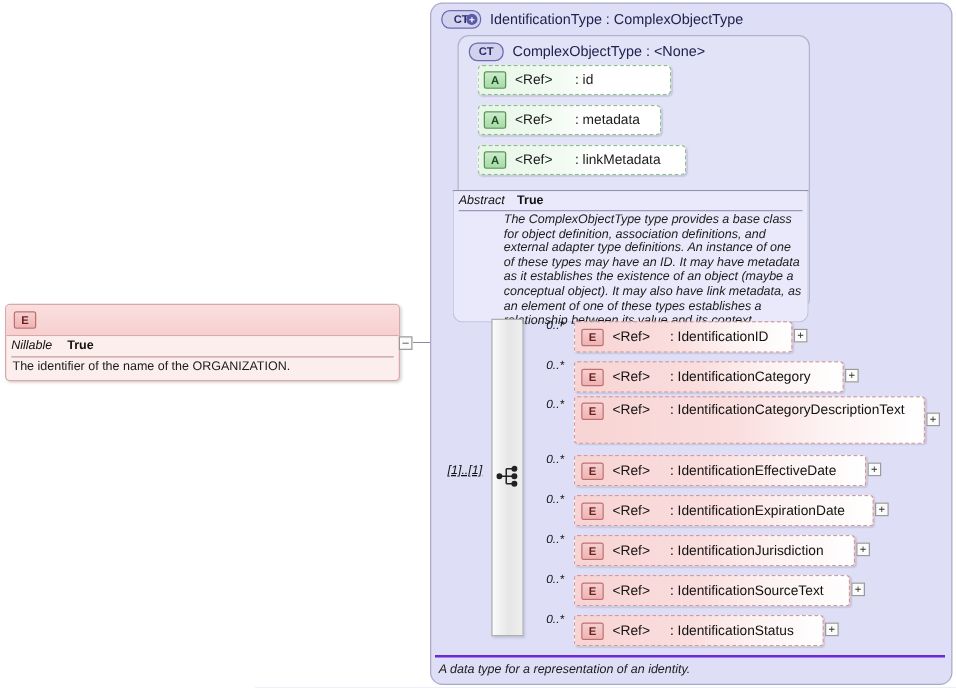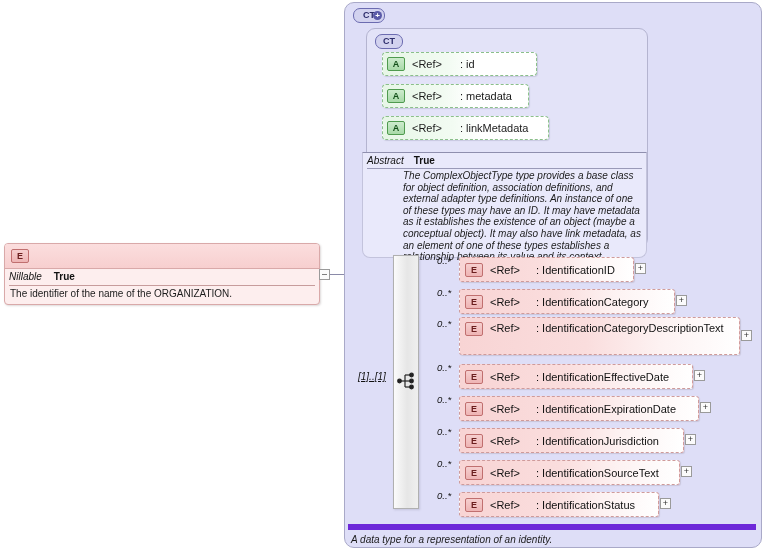--- a/index.html
+++ b/index.html
@@ -200,21 +200,21 @@
   .minusbox{
     position:absolute;
     width:11px;height:11px;box-sizing:border-box;
     border:1px solid #9a9a9a;background:#fbfbfb;
     font-size:9px;line-height:8px;text-align:center;color:#333;
   }
 
   
   .outer-doc{
     position:absolute;left:348px;top:524px;width:408px;height:20px;
-    border-top:6px solid #6d28d9;
+    border-top:2px solid #6d28d9;
     font-style:italic;font-size:10px;color:#1b1b1b;
     padding-top:4px;padding-left:3px;
     box-sizing:border-box;
   }
 
   
   svg.wires{position:absolute;left:0;top:0;width:765px;height:550px;pointer-events:none;}
 </style>
 </head>
 <body>
@@ -248,26 +248,28 @@
       <line x1="419" y1="505" x2="459" y2="505"></line>
     </g>
   </svg>
 
   <div class="ct-outer">
     <div class="ct-outer-head">
       <span class="badge ct-badge plus">
         <span>CT</span>
         <span class="ct-plus">+</span>
       </span>
+      <span class="ct-outer-title">IdentificationType : ComplexObjectType</span>
     </div>
   </div>
 
   <div class="ct-inner">
     <div class="ct-inner-head">
       <span class="badge ct-badge">CT</span>
+      <span class="ct-inner-title">ComplexObjectType : &lt;None&gt;</span>
     </div>
   </div>
 
   <div class="attr-row" style="left:382px;top:52px;width:155px;">
     <span class="badge a-badge">A</span>
     <span class="ref">&lt;Ref&gt;</span>
     <span class="nm">: id</span>
   </div>
   <div class="attr-row" style="left:382px;top:84px;width:147px;">
     <span class="badge a-badge">A</span>

